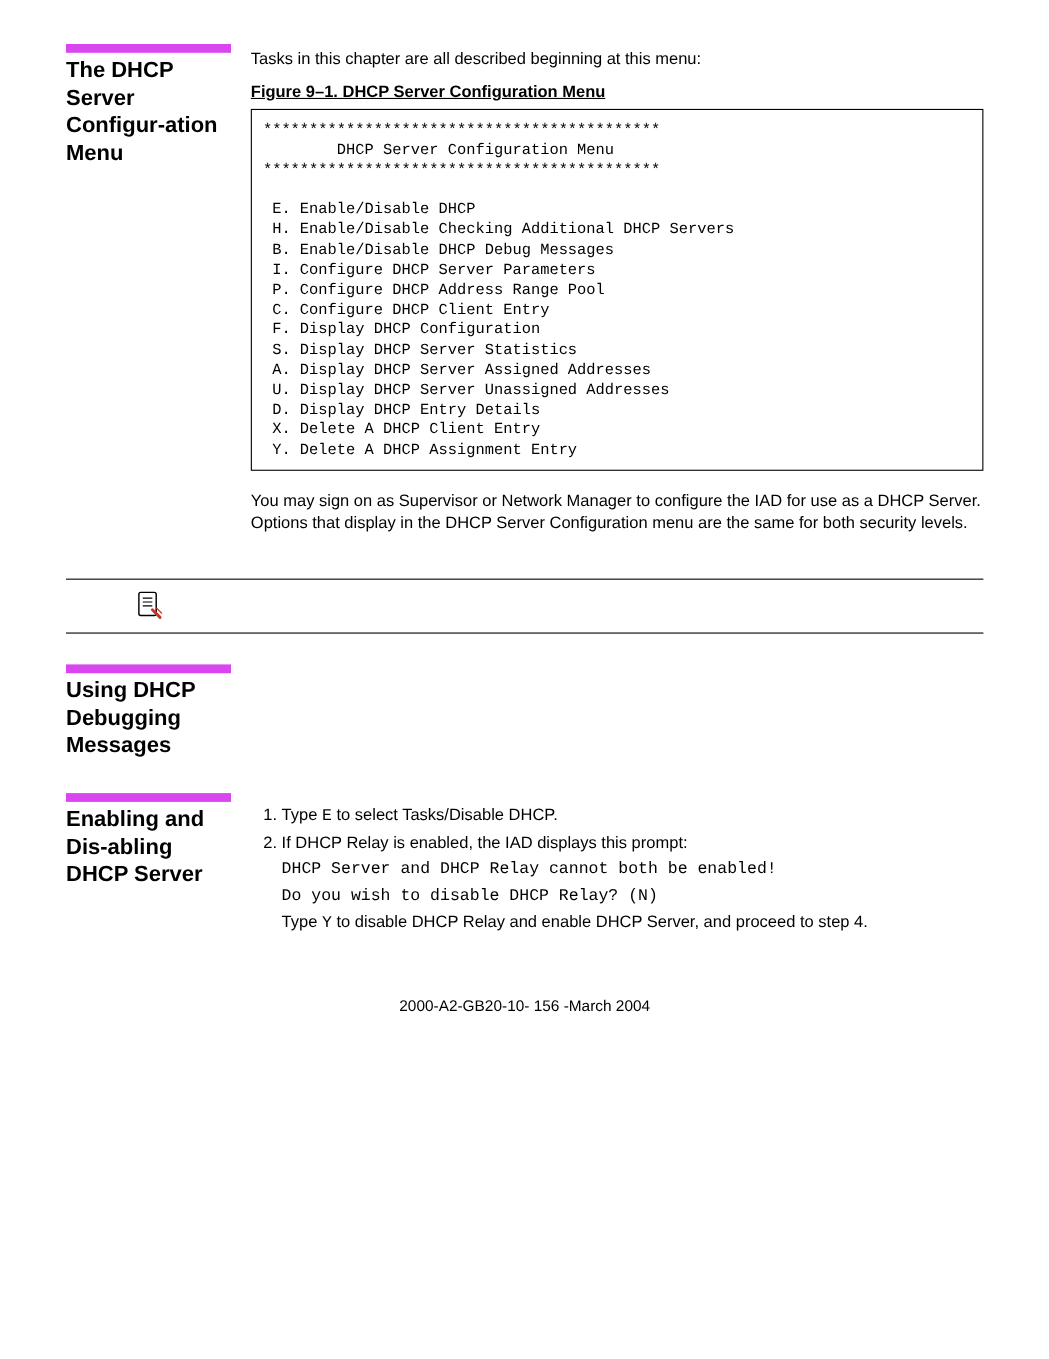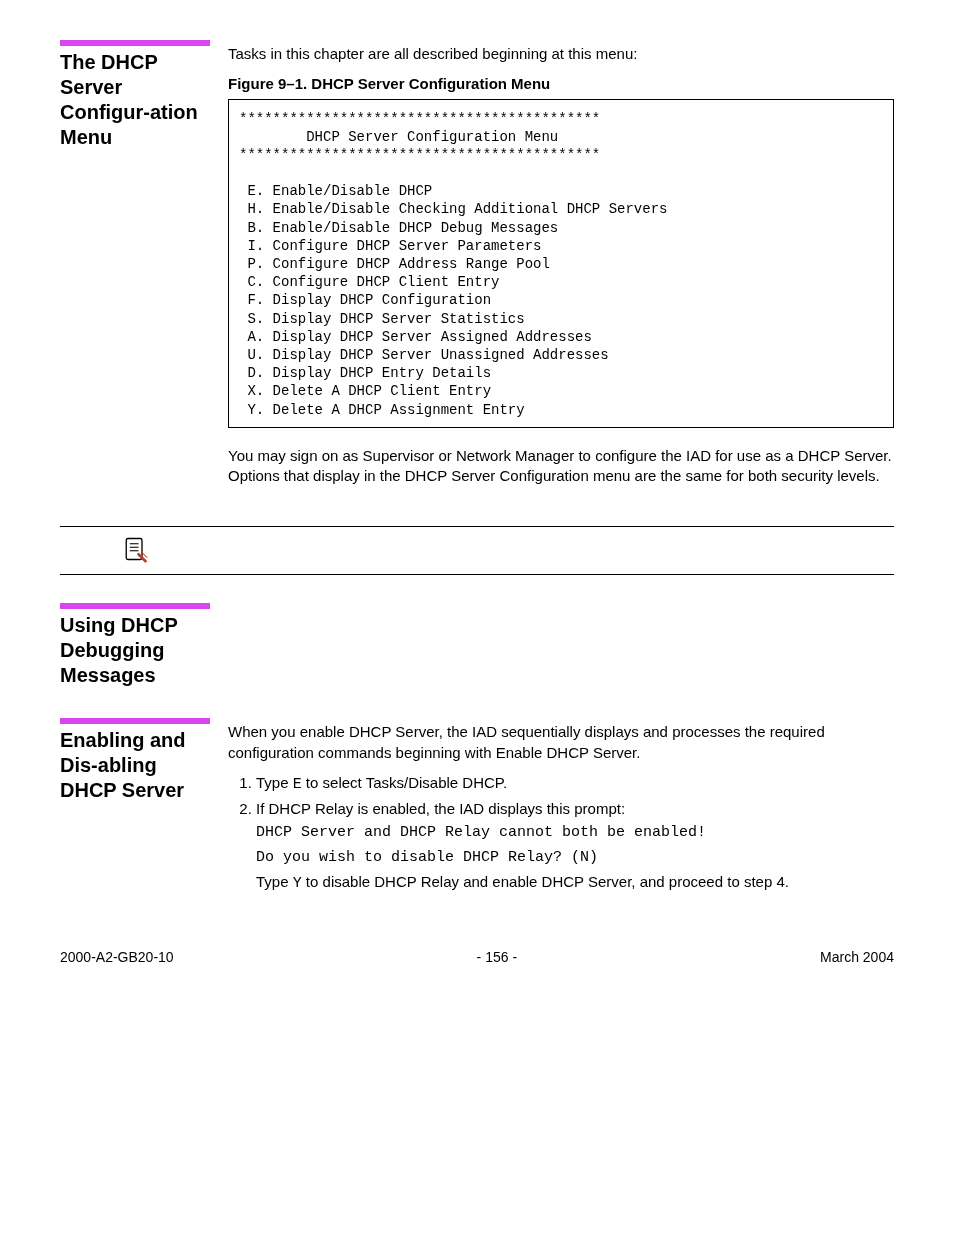--- a/index.html
+++ b/index.html
@@ -16,35 +16,36 @@
   .section {
     display: flex;
     align-items: flex-start;
     margin-bottom: 30px;
   }
   .side-heading {
     width: 150px;
     flex-shrink: 0;
     font-weight: bold;
     font-size: 20px;
-    border-top: 6px solid #d946ef;
+    border-top: 8px solid #d946ef;
     padding-top: 4px;
     margin-right: 18px;
     line-height: 1.25;
   }
   .content {
     flex: 1;
     padding-top: 4px;
   }
   .content p {
     margin: 0 0 10px 0;
   }
   .figure-caption {
     font-weight: bold;
     margin: 10px 0 4px 0;
+    text-decoration: underline;
   }
   .terminal-box {
     border: 1px solid #000;
     padding: 10px 10px 8px 10px;
     font-family: "Courier New", monospace;
     font-size: 14px;
     white-space: pre;
     line-height: 1.3;
     margin-bottom: 18px;
   }
@@ -88,21 +89,21 @@
   ol.steps li {
     margin-bottom: 4px;
   }
   .step-sub {
     font-family: "Courier New", monospace;
     margin: 4px 0 4px 0;
     display: block;
   }
   .footer {
     display: flex;
-    justify-content: space-between;
+    justify-content: center;
     font-size: 14px;
     margin-top: 50px;
   }
 </style>
 </head>
 <body>
 
 <div class="section">
   <div class="side-heading">The DHCP Server Configur-ation Menu</div>
   <div class="content">
@@ -150,21 +151,20 @@
 
 <div style="height:28px"></div>
 
 <div class="section">
   <div class="side-heading">Using DHCP Debugging Messages</div>
 </div>
 
 <div class="section">
   <div class="side-heading">Enabling and Dis-abling DHCP Server</div>
   <div class="content">
-    <p>When you enable DHCP Server, the IAD sequentially displays and processes the required configuration commands beginning with Enable DHCP Server.</p>
     <ol class="steps">
       <li>
         <span>Type </span><span class="mono">E</span><span> to select Tasks/Disable DHCP.</span>
       </li>
       <li>
         <span>If DHCP Relay is enabled, the IAD displays this prompt:</span>
         <span class="step-sub">DHCP Server and DHCP Relay cannot both be enabled!</span>
         <span class="step-sub">Do you wish to disable DHCP Relay? (N)</span>
         <span>
           <span>Type </span><span class="mono">Y</span><span> to disable DHCP Relay and enable DHCP Server, and proceed to step 4.</span>

